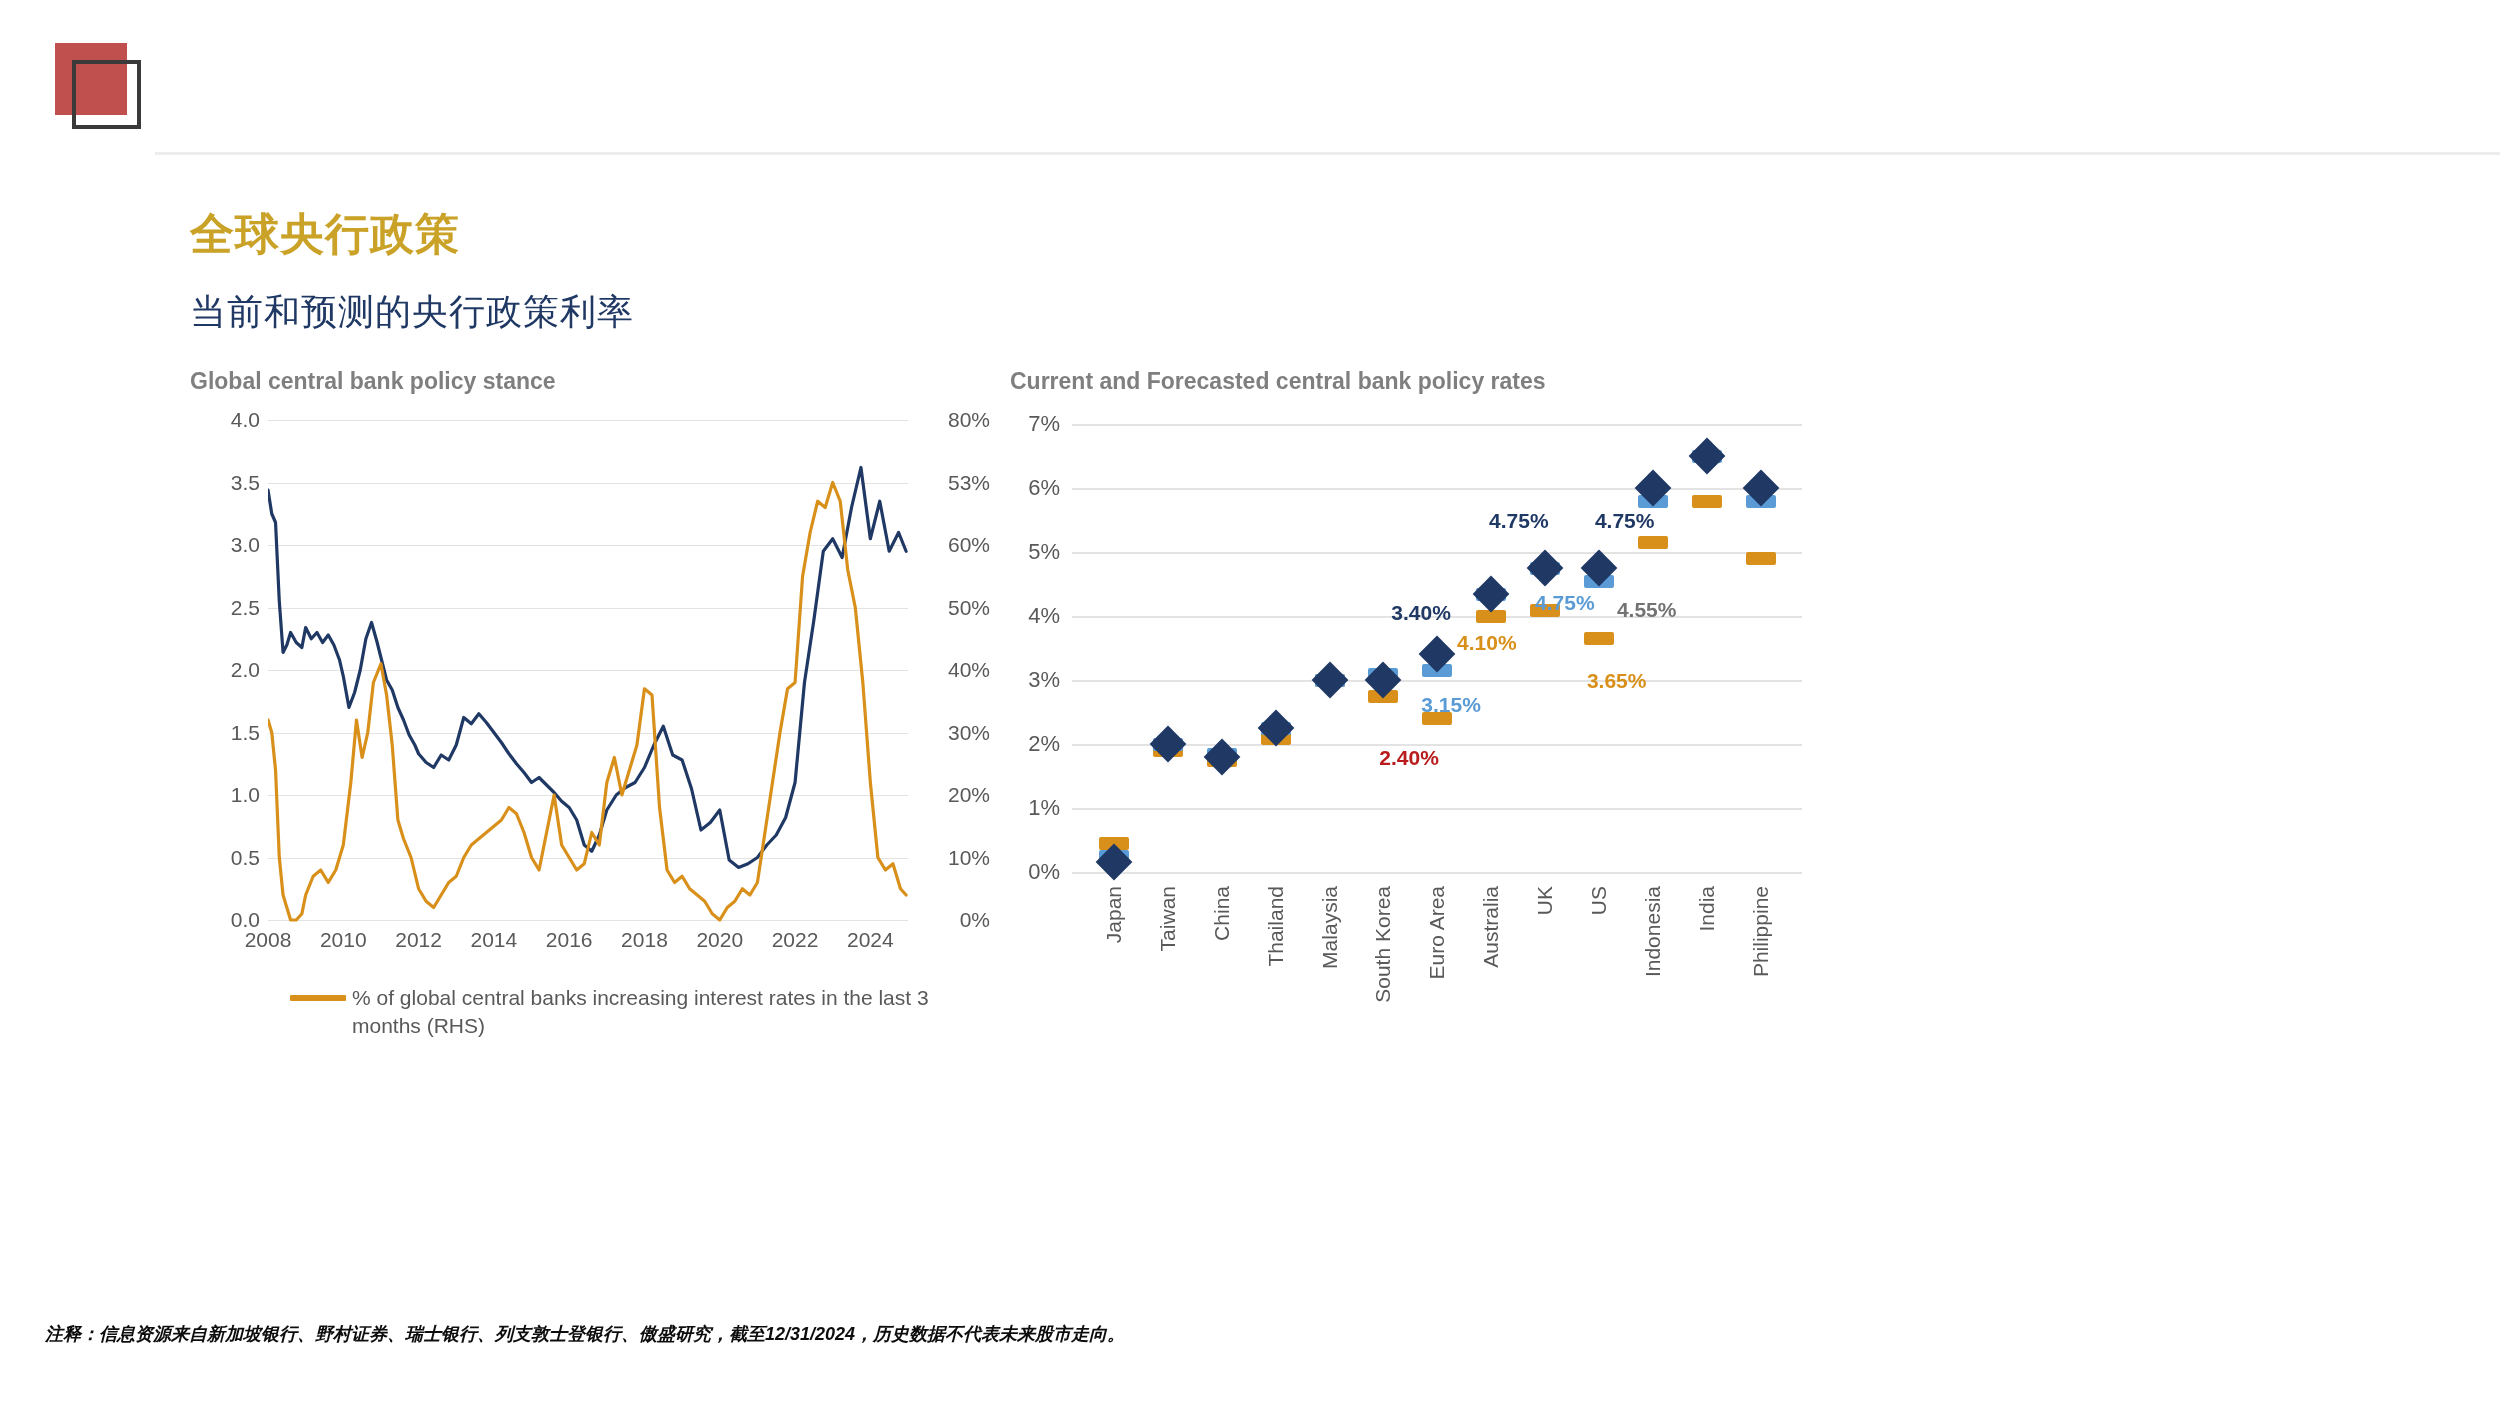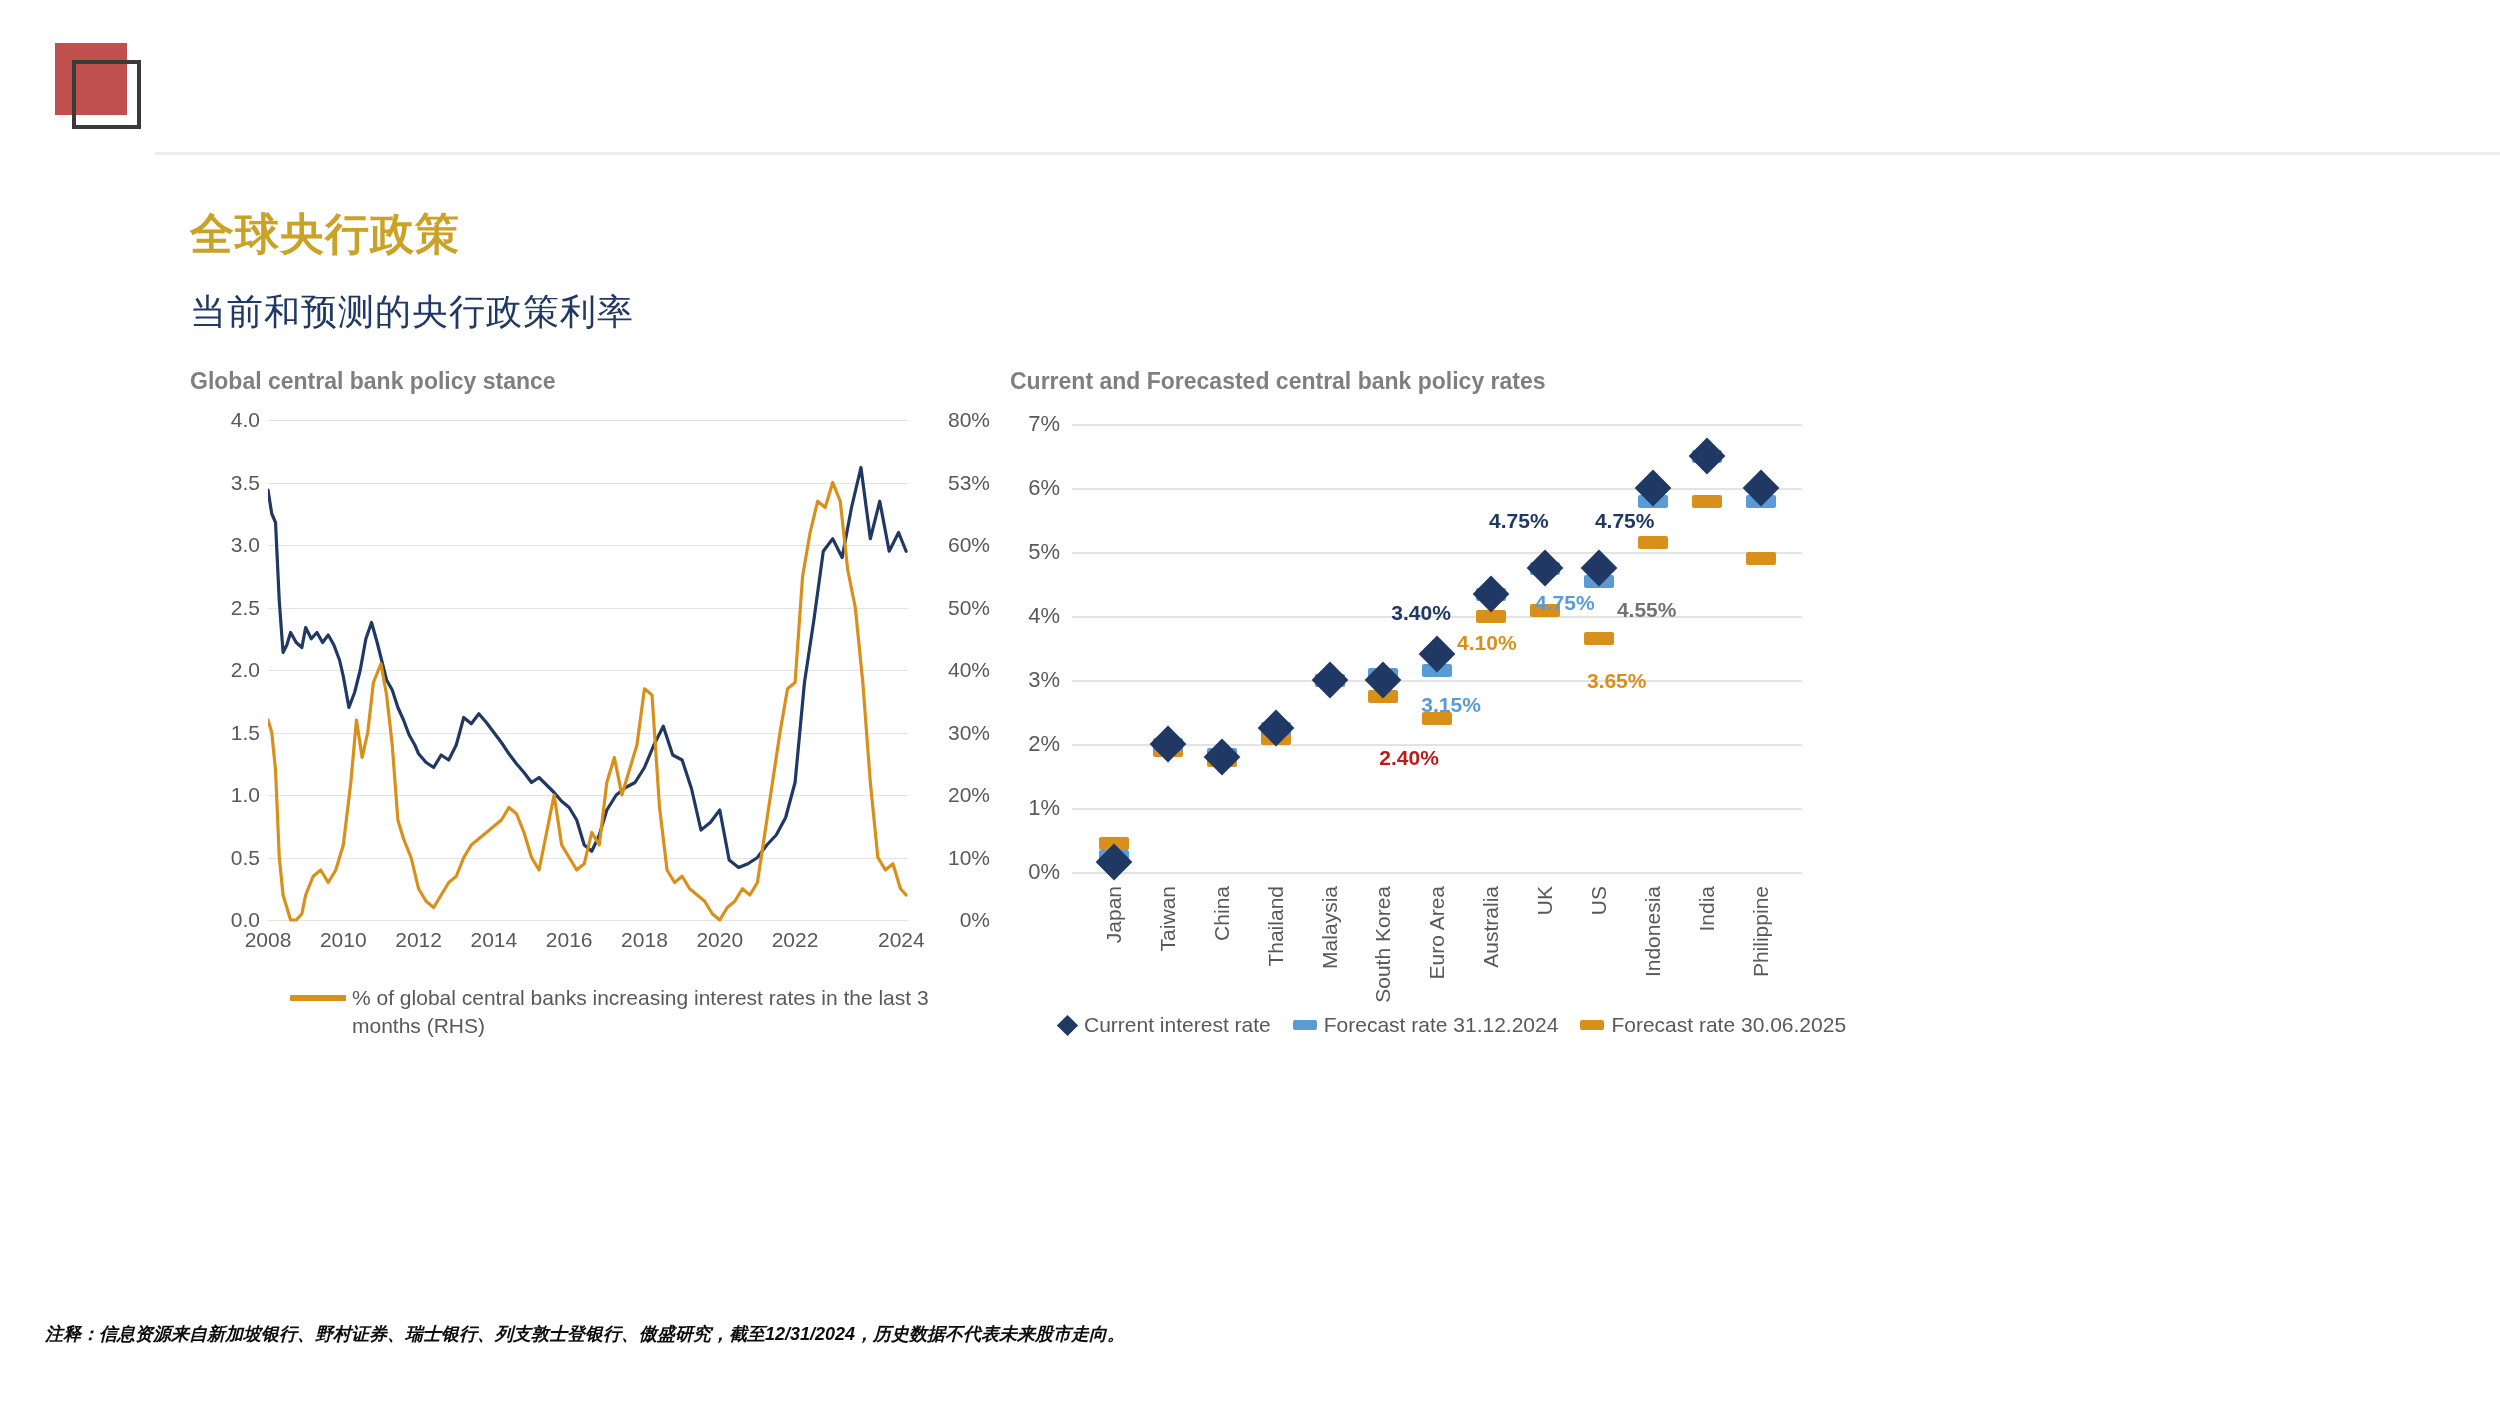--- a/index.html
+++ b/index.html
@@ -187,21 +187,21 @@
         <div class="cl-ytick-left" style="top: 0px;">4.0</div>
         <div class="cl-ytick-right" style="top: 0px;">80%</div>
         <div class="cl-xtick" style="left: 0px;">2008</div>
         <div class="cl-xtick" style="left: 75.2941px;">2010</div>
         <div class="cl-xtick" style="left: 150.588px;">2012</div>
         <div class="cl-xtick" style="left: 225.882px;">2014</div>
         <div class="cl-xtick" style="left: 301.176px;">2016</div>
         <div class="cl-xtick" style="left: 376.471px;">2018</div>
         <div class="cl-xtick" style="left: 451.765px;">2020</div>
         <div class="cl-xtick" style="left: 527.059px;">2022</div>
-        <div class="cl-xtick" style="left: 602.353px; margin-left: 31px;">2024</div>
+        <div class="cl-xtick" style="left: 602.353px;">2024</div>
         <svg class="cl-svg" width="640" height="502">
           <polyline points="0.00,70.00 3.76,93.75 7.53,102.50 11.29,181.25 15.06,232.50 18.82,225.00 22.59,212.50 28.24,222.50 33.88,227.50 37.65,207.50 43.29,218.75 48.94,212.50 54.59,222.50 60.24,215.00 65.88,225.00 71.53,240.00 75.29,256.25 80.94,287.50 86.59,272.50 92.24,250.00 97.88,218.75 103.53,202.50 109.18,222.50 112.94,237.50 118.59,260.00 124.24,270.00 129.88,287.50 135.53,300.00 141.18,315.00 146.82,325.00 150.59,333.75 158.12,342.50 165.65,347.50 173.18,335.00 180.71,340.00 188.24,325.00 195.76,297.50 203.29,303.75 210.82,293.75 218.35,302.50 225.88,312.50 233.41,322.50 240.94,333.75 248.47,343.75 256.00,352.50 263.53,362.50 271.06,357.50 278.59,365.00 286.12,372.50 293.65,381.25 301.18,387.50 308.71,400.00 316.24,425.00 323.76,431.25 331.29,415.00 338.82,390.00 348.24,375.00 357.65,367.50 367.06,362.50 376.47,347.50 385.88,325.00 395.29,306.25 404.71,335.00 414.12,340.00 423.53,368.75 432.94,410.00 442.35,402.50 451.76,390.00 461.18,440.00 470.59,447.50 480.00,443.75 489.41,437.50 498.82,425.00 508.24,415.00 517.65,397.50 527.06,362.50 536.47,262.50 545.88,200.00 555.29,131.25 564.71,118.75 574.12,137.50 583.53,87.50 592.94,47.50 602.35,118.75 611.76,81.25 621.18,131.25 630.59,112.50 638.12,131.25" fill="none" stroke="#1F3864" stroke-width="3.2" stroke-linejoin="round" stroke-linecap="round"></polyline>
           <polyline points="0.00,300.00 3.76,312.50 7.53,350.00 11.29,437.50 15.06,475.00 18.82,487.50 22.59,500.00 28.24,500.00 33.88,493.75 37.65,475.00 45.18,456.25 52.71,450.00 60.24,462.50 67.76,450.00 75.29,425.00 82.82,362.50 88.47,300.00 94.12,337.50 99.76,312.50 105.41,262.50 112.94,243.75 118.59,275.00 124.24,325.00 129.88,400.00 135.53,418.75 143.06,437.50 150.59,468.75 158.12,481.25 165.65,487.50 173.18,475.00 180.71,462.50 188.24,456.25 195.76,437.50 203.29,425.00 210.82,418.75 218.35,412.50 225.88,406.25 233.41,400.00 240.94,387.50 248.47,393.75 256.00,412.50 263.53,437.50 271.06,450.00 278.59,412.50 286.12,375.00 293.65,425.00 301.18,437.50 308.71,450.00 316.24,443.75 323.76,412.50 331.29,425.00 338.82,362.50 346.35,337.50 353.88,375.00 361.41,350.00 368.94,325.00 376.47,268.75 384.00,275.00 391.53,387.50 399.06,450.00 406.59,462.50 414.12,456.25 421.65,468.75 429.18,475.00 436.71,481.25 444.24,493.75 451.76,500.00 459.29,487.50 466.82,481.25 474.35,468.75 481.88,475.00 489.41,462.50 496.94,412.50 504.47,362.50 512.00,312.50 519.53,268.75 527.06,262.50 534.59,156.25 542.12,112.50 549.65,81.25 557.18,87.50 564.71,62.50 572.24,81.25 579.76,150.00 587.29,187.50 594.82,262.50 602.35,362.50 609.88,437.50 617.41,450.00 624.94,443.75 632.47,468.75 638.12,475.00" fill="none" stroke="#D9901A" stroke-width="3.2" stroke-linejoin="round" stroke-linecap="round"></polyline>
         </svg>
       </div>
     <div class="cl-legend" id="cl-legend">
         <div class="cl-legend-row">
           <span class="cl-legend-swatch" style="background: rgb(217, 144, 26);"></span>
           <span class="cl-legend-label">% of global central banks increasing interest rates in the last 3 months (RHS)</span>
         </div>
@@ -360,31 +360,17 @@
         <div class="cr-datalabel" style="color: rgb(31, 56, 100); left: 319.269px; top: 177.4px;">3.40%</div>
         <div class="cr-datalabel" style="color: rgb(91, 155, 213); left: 349.269px; top: 269.4px;">3.15%</div>
         <div class="cr-datalabel" style="color: #b91c1c; left: 307.269px; top: 322px;">2.40%</div>
         <div class="cr-datalabel" style="color: rgb(31, 56, 100); left: 417.018px; top: 85px;">4.75%</div>
         <div class="cr-datalabel" style="color: rgb(91, 155, 213); left: 463.018px; top: 167px;">4.75%</div>
         <div class="cr-datalabel" style="color: rgb(217, 144, 26); left: 385.018px; top: 206.6px;">4.10%</div>
         <div class="cr-datalabel" style="color: rgb(31, 56, 100); left: 522.893px; top: 85px;">4.75%</div>
         <div class="cr-datalabel" style="color: #737373; left: 544.893px; top: 173.8px;">4.55%</div>
         <div class="cr-datalabel" style="color: rgb(217, 144, 26); left: 514.893px; top: 245.4px;">3.65%</div>
       </div>
-    <div class="cr-legend" id="cr-legend">
-        <div class="cr-legend-item">
-          <span class="cr-legend-diamond" style="background: rgb(31, 56, 100);"></span>
-          <span>Current interest rate</span>
-        </div>
-        <div class="cr-legend-item">
-          <span class="cr-legend-bar" style="background: rgb(91, 155, 213);"></span>
-          <span>Forecast rate 31.12.2024</span>
-        </div>
-        <div class="cr-legend-item">
-          <span class="cr-legend-bar" style="background: rgb(217, 144, 26);"></span>
-          <span>Forecast rate 30.06.2025</span>
-        </div>
-      </div>
   </div>
 
   <div class="footer-note">注释：信息资源来自新加坡银行、野村证券、瑞士银行、列支敦士登银行、傲盛研究，截至12/31/2024，历史数据不代表未来股市走向。</div>
 
 </div>
 
 </body></html>

